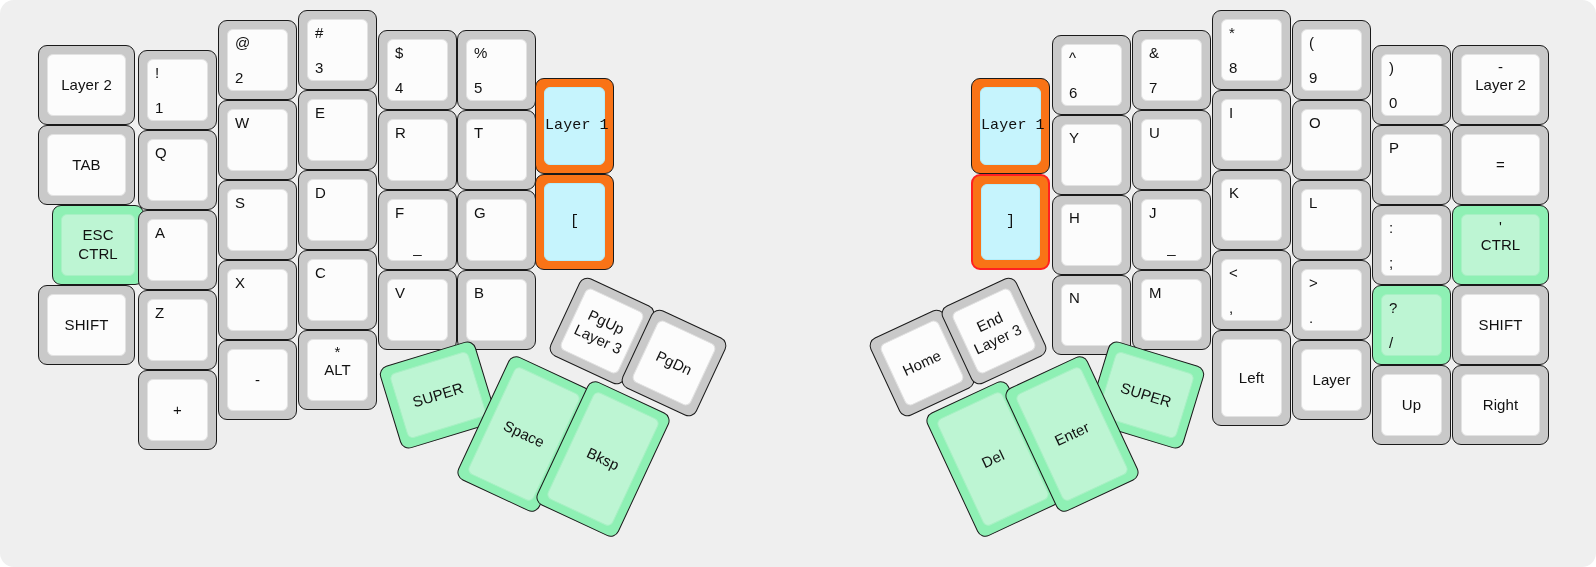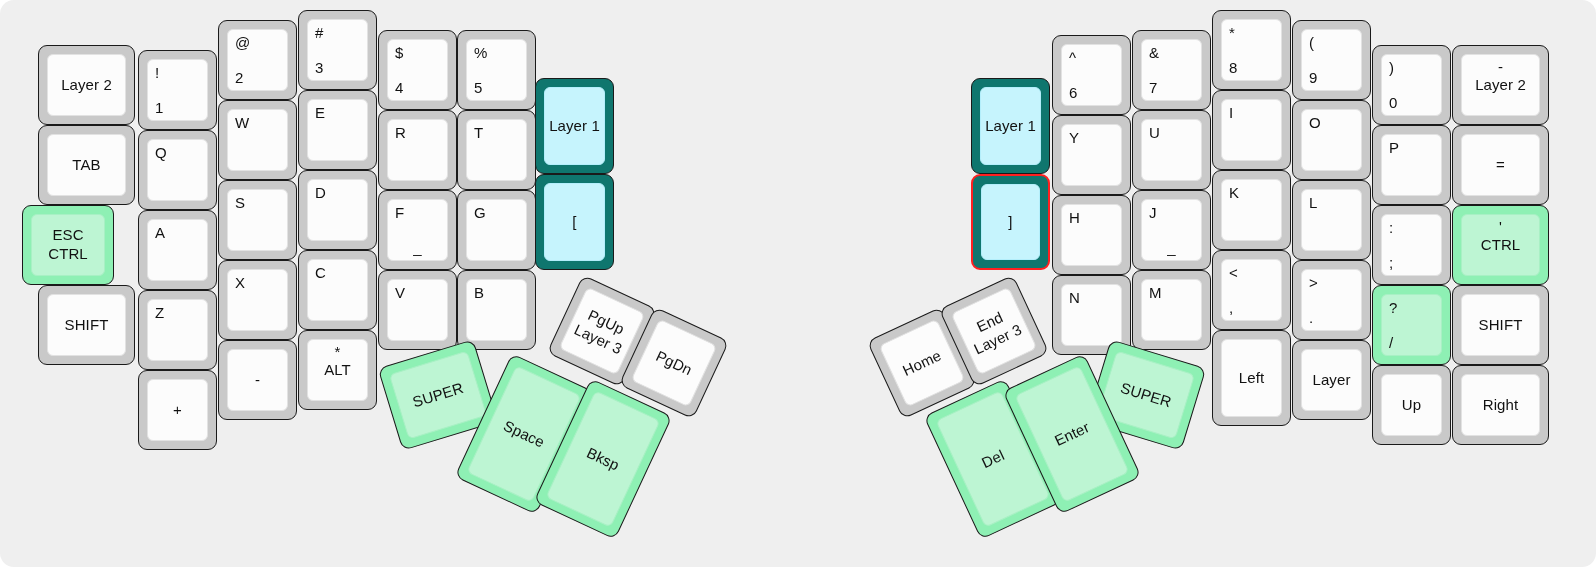--- a/index.html
+++ b/index.html
@@ -31,21 +31,21 @@
     background:#fcfcfc;
     position:relative;
     display:flex;
     flex-direction:column;
     align-items:center;
     justify-content:center;
   }
   
   .key.green{background:#8ef0b4;}
   .key.green > .cap{background:#bdf5d3;border-color:#a8f0c4;}
-  .key.blue{background:#0f766e;}
+  .key.blue{background:#f97316;font-family:Liberation Mono, monospace;}
   .key.blue > .cap{background:#c6f4fd;border-color:#b3eefb;}
   .key.sel{border-color:#ff2020;border-width:2px;}
 
   
   .lg{
     position:absolute;
     color:#111;
     font-size:15px;
     line-height:1.05;
     white-space:pre;
@@ -67,21 +67,21 @@
       <div class="key" style="left: 38px; top: 45px; width: 97px; height: 80px;">
         <div class="cap">
           <span class="lg ctr">Layer 2</span>
         </div>
       </div>
       <div class="key" style="left: 38px; top: 125px; width: 97px; height: 80px;">
         <div class="cap">
           <span class="lg ctr">TAB</span>
         </div>
       </div>
-      <div class="key green" style="left: 22px; top: 205px; width: 92px; height: 80px;">
+      <div class="key green" style="left: 52px; top: 205px; width: 92px; height: 80px;">
         <div class="cap">
           <span class="lg ctr two">ESC
 CTRL</span>
         </div>
       </div>
       <div class="key" style="left: 38px; top: 285px; width: 97px; height: 80px;">
         <div class="cap">
           <span class="lg ctr">SHIFT</span>
         </div>
       </div>

